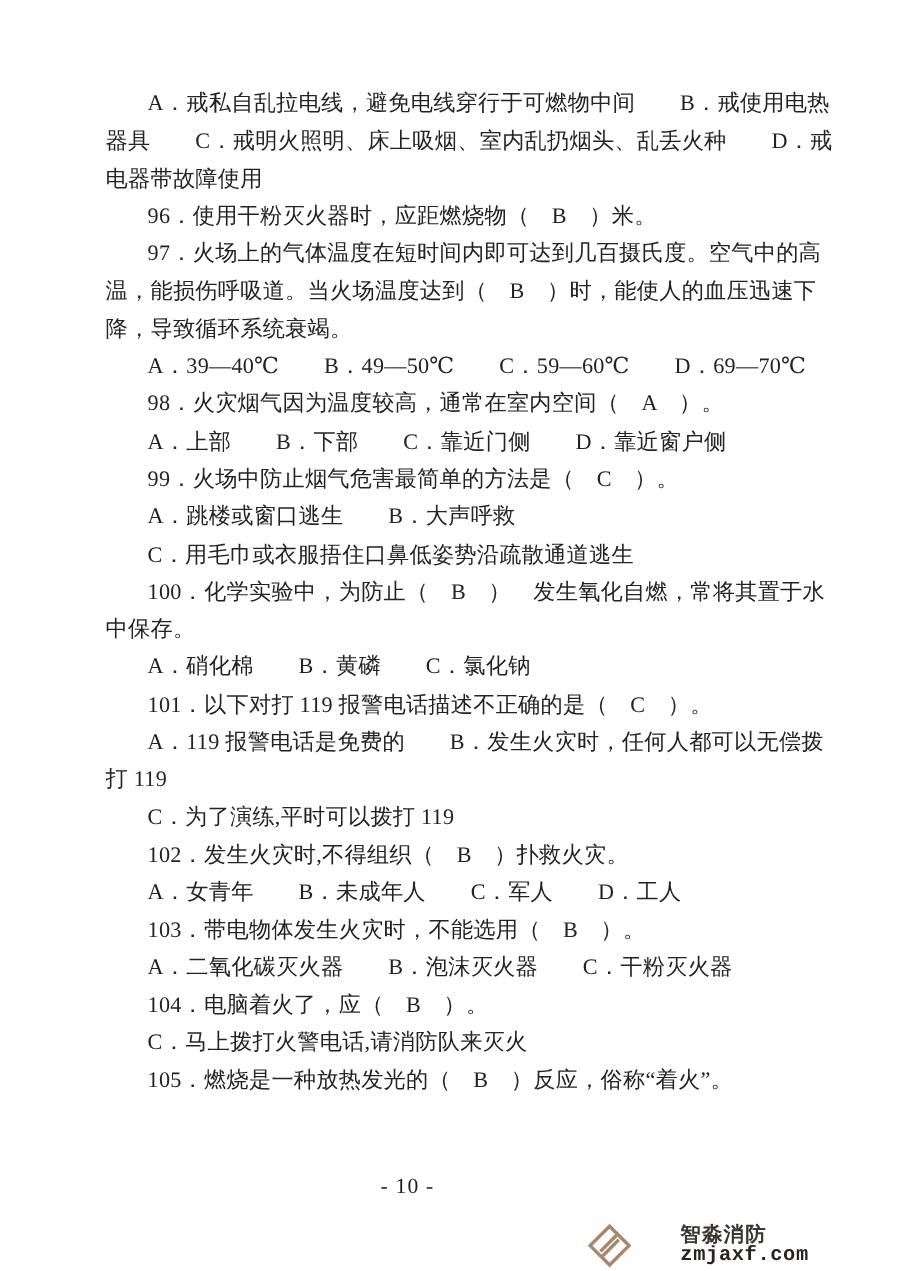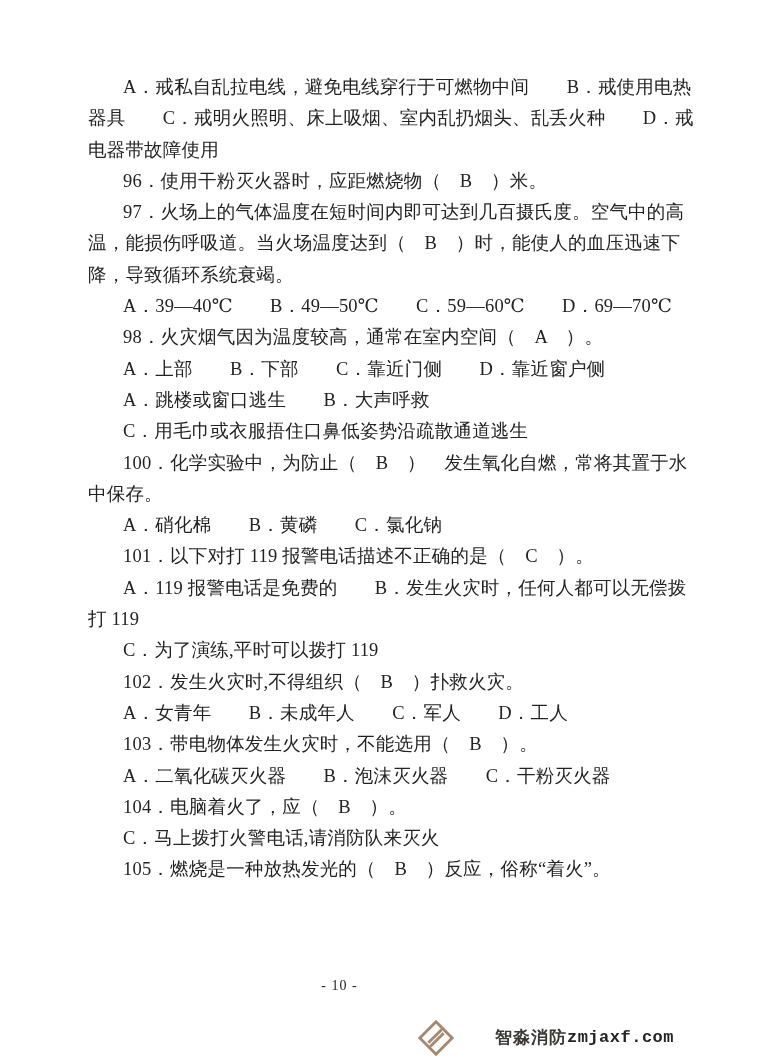--- a/index.html
+++ b/index.html
@@ -34,40 +34,41 @@
   }
   .line.indent {
     padding-left: 35px;
   }
   .page-number {
     position: absolute;
     top: 978px;
     left: 0;
     width: 100%;
     text-align: center;
-    font-size: 14px;
+    font-size: 18px;
     letter-spacing: 1px;
     color: #1e1e1e;
   }
   .watermark {
     position: absolute;
     right: 5px;
     bottom: 2px;
     display: flex;
     align-items: center;
     gap: 4px;
     font-family: "Liberation Sans", "DejaVu Sans", sans-serif;
   }
   .watermark .logo {
     width: 38px;
     height: 38px;
     flex: 0 0 auto;
   }
   .brand-text {
     display: flex;
+    flex-direction: column;
     line-height: 1.05;
     margin-left: 36px;
   }
   .brand-name {
     font-size: 17px;
     font-weight: 600;
     color: #3a3733;
     letter-spacing: 1px;
   }
   .brand-url {
@@ -88,20 +89,21 @@
   <div class="line indent">A．戒私自乱拉电线，避免电线穿行于可燃物中间　　B．戒使用电热</div>
       <div class="line">器具　　C．戒明火照明、床上吸烟、室内乱扔烟头、乱丢火种　　D．戒</div>
       <div class="line">电器带故障使用</div>
       <div class="line indent">96．使用干粉灭火器时，应距燃烧物（　B　）米。</div>
       <div class="line indent">97．火场上的气体温度在短时间内即可达到几百摄氏度。空气中的高</div>
       <div class="line">温，能损伤呼吸道。当火场温度达到（　B　）时，能使人的血压迅速下</div>
       <div class="line">降，导致循环系统衰竭。</div>
       <div class="line indent">A．39—40℃　　B．49—50℃　　C．59—60℃　　D．69—70℃</div>
       <div class="line indent">98．火灾烟气因为温度较高，通常在室内空间（　A　）。</div>
       <div class="line indent">A．上部　　B．下部　　C．靠近门侧　　D．靠近窗户侧</div>
+      <div class="line indent">99．火场中防止烟气危害最简单的方法是（　C　）。</div>
       <div class="line indent">A．跳楼或窗口逃生　　B．大声呼救</div>
       <div class="line indent">C．用毛巾或衣服捂住口鼻低姿势沿疏散通道逃生</div>
       <div class="line indent">100．化学实验中，为防止（　B　）　发生氧化自燃，常将其置于水</div>
       <div class="line">中保存。</div>
       <div class="line indent">A．硝化棉　　B．黄磷　　C．氯化钠</div>
       <div class="line indent">101．以下对打 119 报警电话描述不正确的是（　C　）。</div>
       <div class="line indent">A．119 报警电话是免费的　　B．发生火灾时，任何人都可以无偿拨</div>
       <div class="line">打 119</div>
       <div class="line indent">C．为了演练,平时可以拨打 119</div>
       <div class="line indent">102．发生火灾时,不得组织（　B　）扑救火灾。</div>

